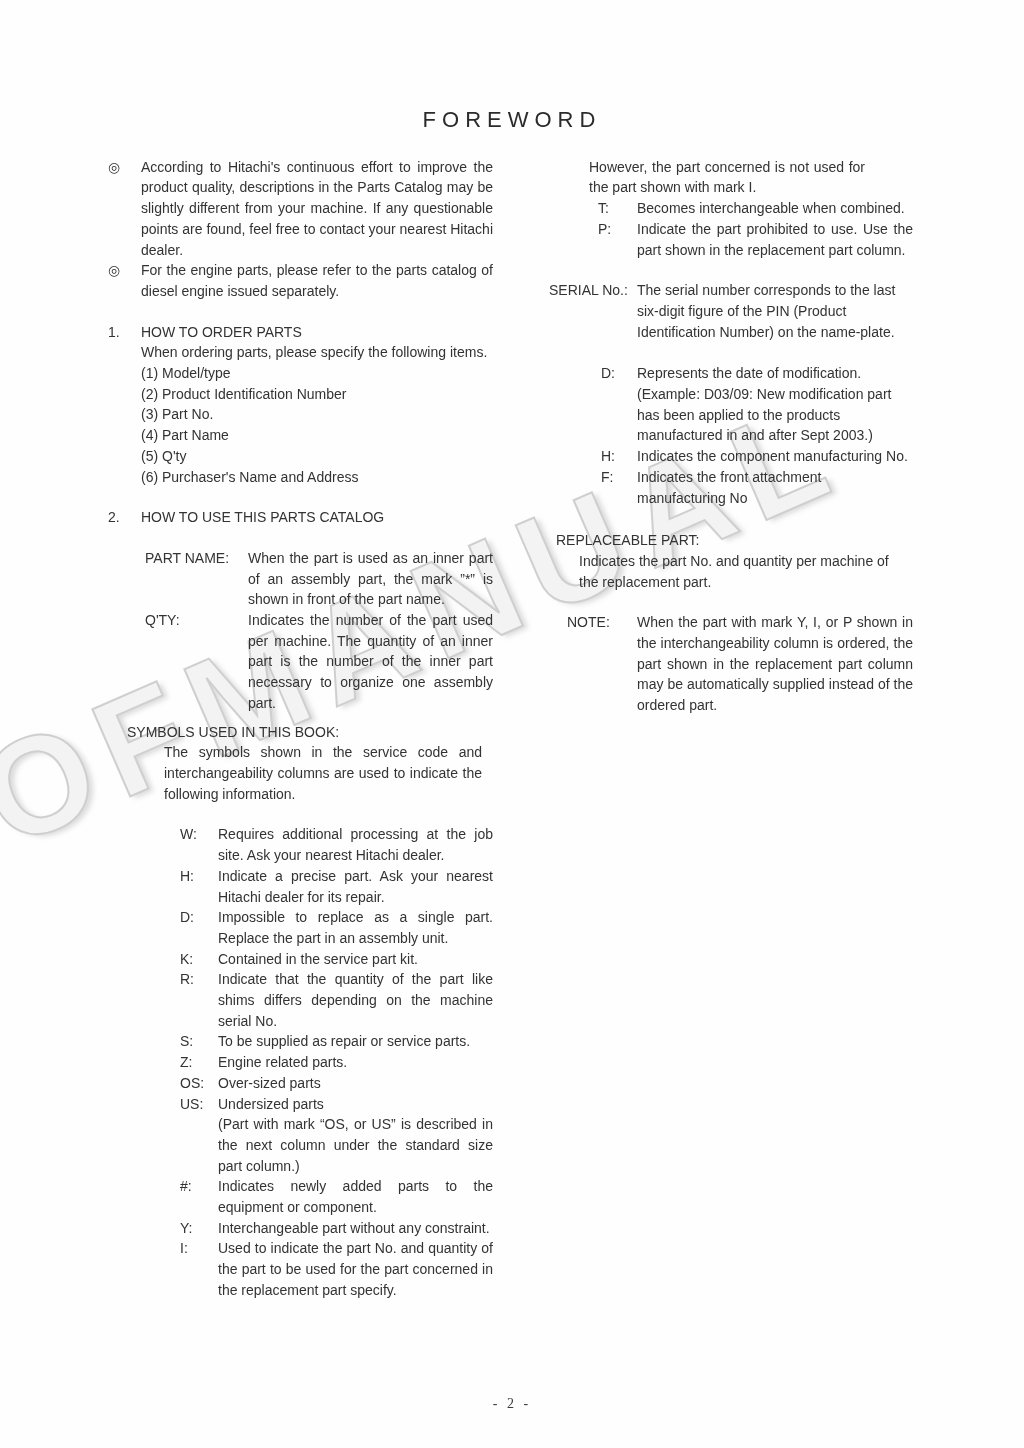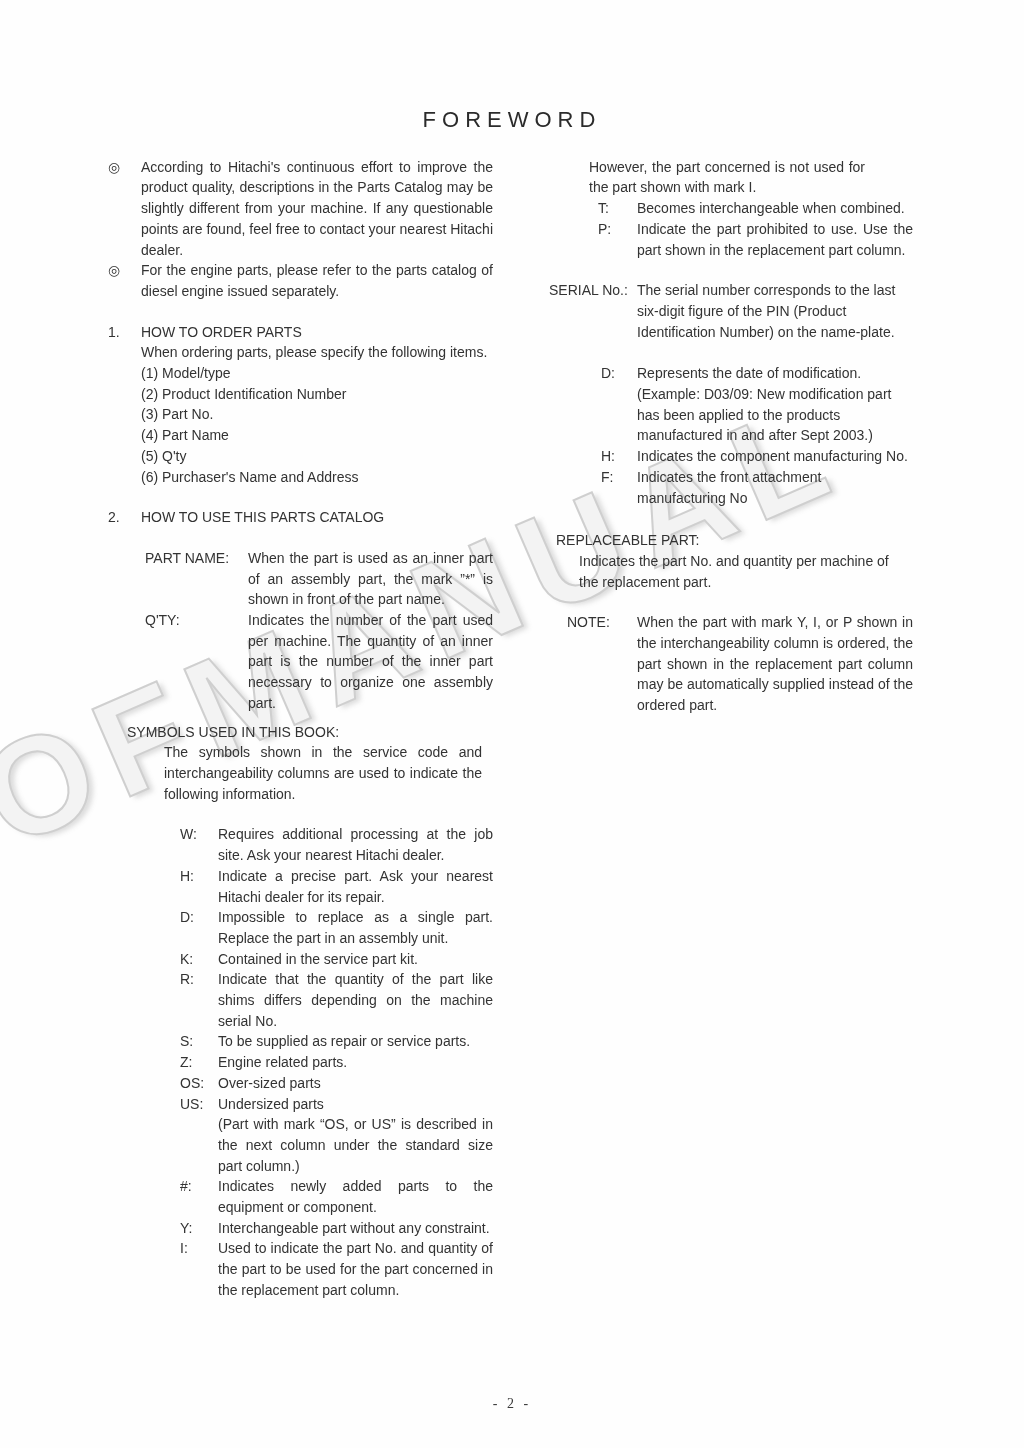--- a/index.html
+++ b/index.html
@@ -185,21 +185,21 @@
           <div class="sym-row">
             <span class="sym-code">#:</span>
             <p class="sym-text just">Indicates newly added parts to the equipment or component.</p>
           </div>
           <div class="sym-row">
             <span class="sym-code">Y:</span>
             <p class="sym-text just">Interchangeable part without any constraint.</p>
           </div>
           <div class="sym-row">
             <span class="sym-code">I:</span>
-            <p class="sym-text just">Used to indicate the part No. and quantity of the part to be used for the part concerned in the replacement part column.</p>
+            <p class="sym-text just">Used to indicate the part No. and quantity of the part to be used for the part concerned in the replacement part specify.</p>
           </div>
         </div>
 
       </div>
 
       <div class="col-right">
 
         <p class="cont just">However, the part concerned is not used for the part shown with mark I.</p>
 
         <div class="code-row">

